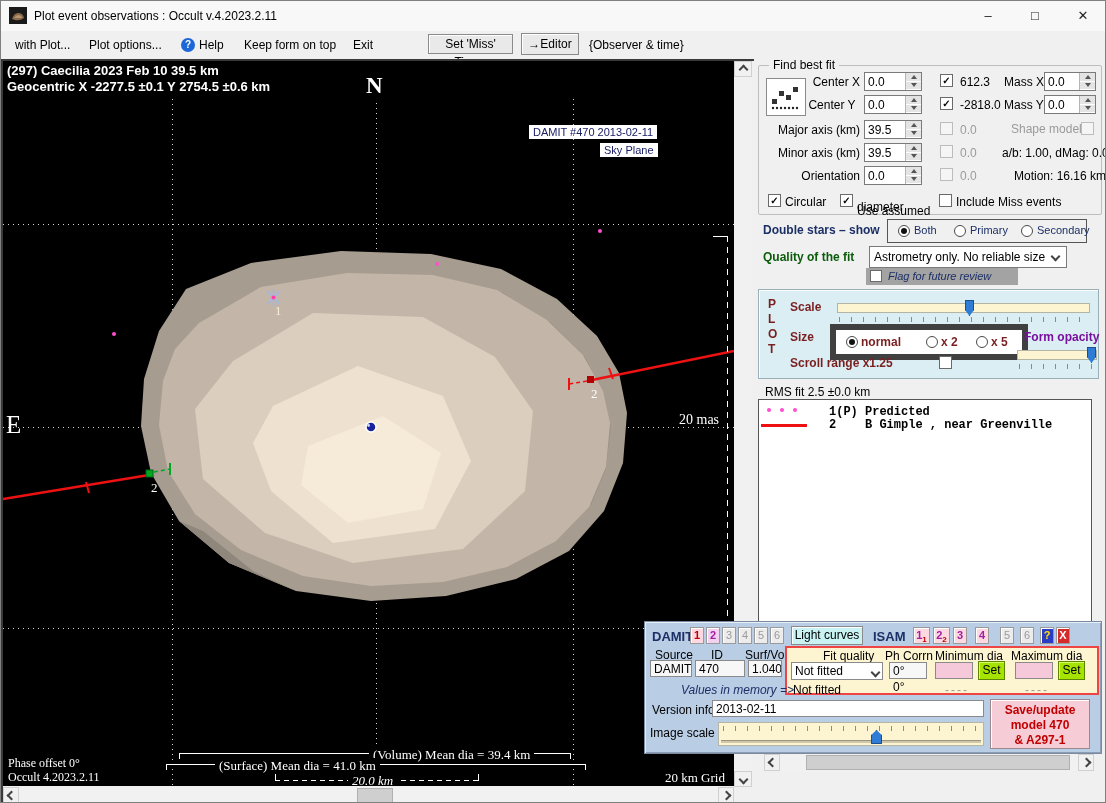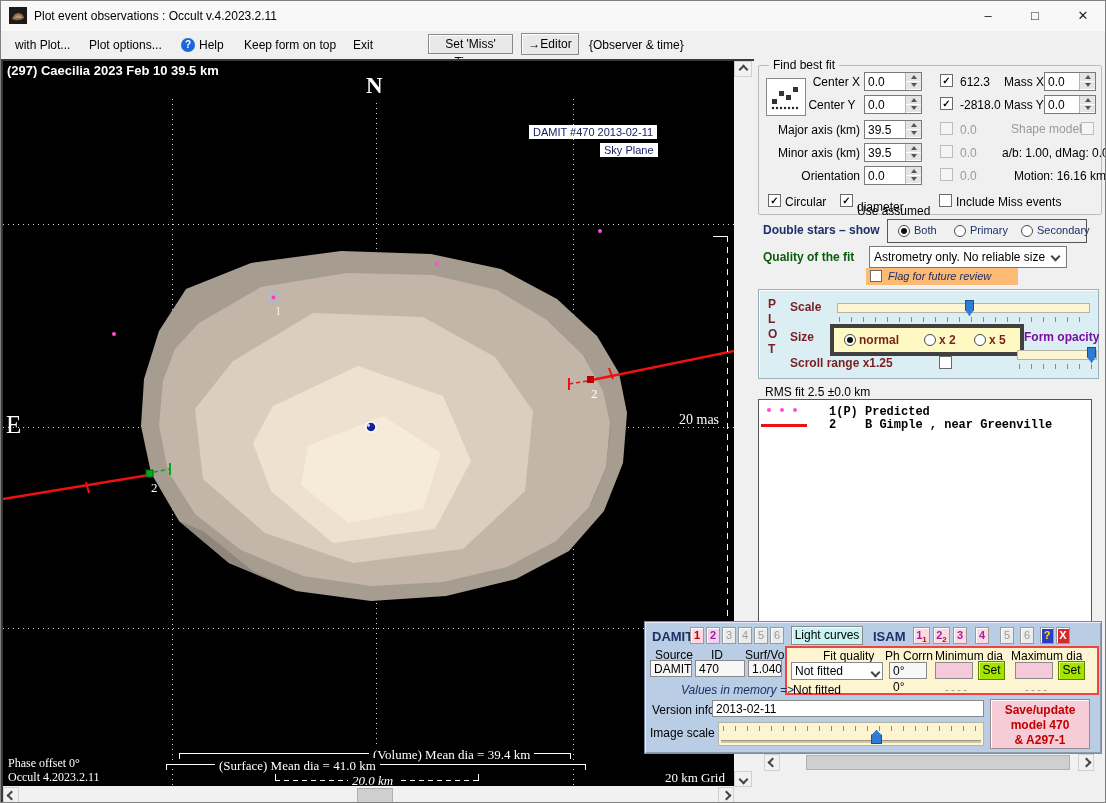--- a/index.html
+++ b/index.html
@@ -137,20 +137,21 @@
       <circle cx="270.5" cy="236.5" r="2" fill="#ff3fae"></circle>
 
       <circle cx="368" cy="366" r="5" fill="#18229e" stroke="#ffffff" stroke-width="1.5"></circle>
       <circle cx="365.6" cy="364.5" r="1.4" fill="#cfd8ff"></circle>
     </svg>
 
     <div class="abs" style="left:710px;top:175px;width:15px;height:1px;background:#fff"></div>
     <div class="dv" style="left:724px;top:175px;height:385px"></div>
 
     <div class="wtx b" style="left:4px;top:2px;font-size:13px">(297) Caecilia  2023 Feb 10   39.5 km</div>
+    <div class="wtx b" style="left:4px;top:18px;font-size:13px">Geocentric  X  -2277.5 ±0.1  Y 2754.5 ±0.6 km</div>
     <div class="wtx serif b" style="left:363px;top:12px;font-size:23px">N</div>
     <div class="wtx serif" style="left:3px;top:350px;font-size:25px">E</div>
     <div class="wtx serif" style="left:676px;top:351px;font-size:14px">20 mas</div>
     <div class="tagbox" style="left:526px;top:64px">DAMIT #470 2013-02-11</div>
     <div class="tagbox" style="left:597px;top:82px">Sky Plane</div>
     <div class="wtx serif" style="left:272px;top:242px;font-size:13px;color:#f2ecd2">1</div>
     <div class="wtx serif" style="left:148px;top:419px;font-size:13px">2</div>
     <div class="wtx serif" style="left:588px;top:325px;font-size:13px">2</div>
 
     <div class="abs" style="left:176px;top:692px;width:392px;height:1px;background:#fff"></div>
@@ -333,38 +334,38 @@
     <span class="rad" style="left:133px;top:5px"></span>
     <span class="lbl navy" style="left:149px;top:4px;font-size:11px">Secondary</span>
   </div>
 
   <span class="lbl b green" style="left:762px;top:249px">Quality of the fit</span>
   <div class="abs" style="left:868px;top:245px;width:196px;height:20px;background:#fff;border:1px solid #7a7a7a">
     <span class="lbl" style="left:4px;top:3px">Astrometry only. No reliable size</span>
     <span class="chev down abs" style="left:182px;top:6px"></span>
   </div>
 
-  <div class="abs" style="left:865px;top:267px;width:152px;height:17px;background:#fdba74">
+  <div class="abs" style="left:865px;top:267px;width:152px;height:17px;background:#a3a3a3">
     <div class="chk" style="left:4px;top:2px;width:12px;height:12px"></div>
     <span class="lbl navy" style="left:22px;top:2px;font-style:italic;font-size:11px">Flag for future review</span>
   </div>
 
   <div class="plotpanel" style="left:757px;top:288px;width:341px;height:90px">
     <span class="lbl b maroon" style="left:9px;top:7px">P</span>
     <span class="lbl b maroon" style="left:9px;top:22px">L</span>
     <span class="lbl b maroon" style="left:9px;top:37px">O</span>
     <span class="lbl b maroon" style="left:9px;top:52px">T</span>
 
     <span class="lbl b maroon" style="left:31px;top:10px">Scale</span>
     <div class="track" style="left:78px;top:13px;width:253px;height:10px"></div>
     <div class="sthumb" style="left:206px;top:10px"></div>
     <div class="ticks" style="left:80px;top:27px;width:248px"></div>
 
     <span class="lbl b maroon" style="left:31px;top:40px">Size</span>
-    <div class="abs" style="left:71px;top:34px;width:186px;height:24px;border:4px solid #404040;background:#fef9c3">
+    <div class="abs" style="left:71px;top:34px;width:186px;height:24px;border:6px solid #404040;background:#ffffff">
       <span class="rad on" style="left:10px;top:6px"></span>
       <span class="lbl b maroon" style="left:25px;top:5px">normal</span>
       <span class="rad" style="left:90px;top:6px"></span>
       <span class="lbl b maroon" style="left:105px;top:5px">x 2</span>
       <span class="rad" style="left:140px;top:6px"></span>
       <span class="lbl b maroon" style="left:155px;top:5px">x 5</span>
     </div>
     <span class="lbl b purple" style="left:265px;top:40px">Form opacity</span>
 
     <span class="lbl b maroon" style="left:31px;top:66px">Scroll range x1.25</span>

